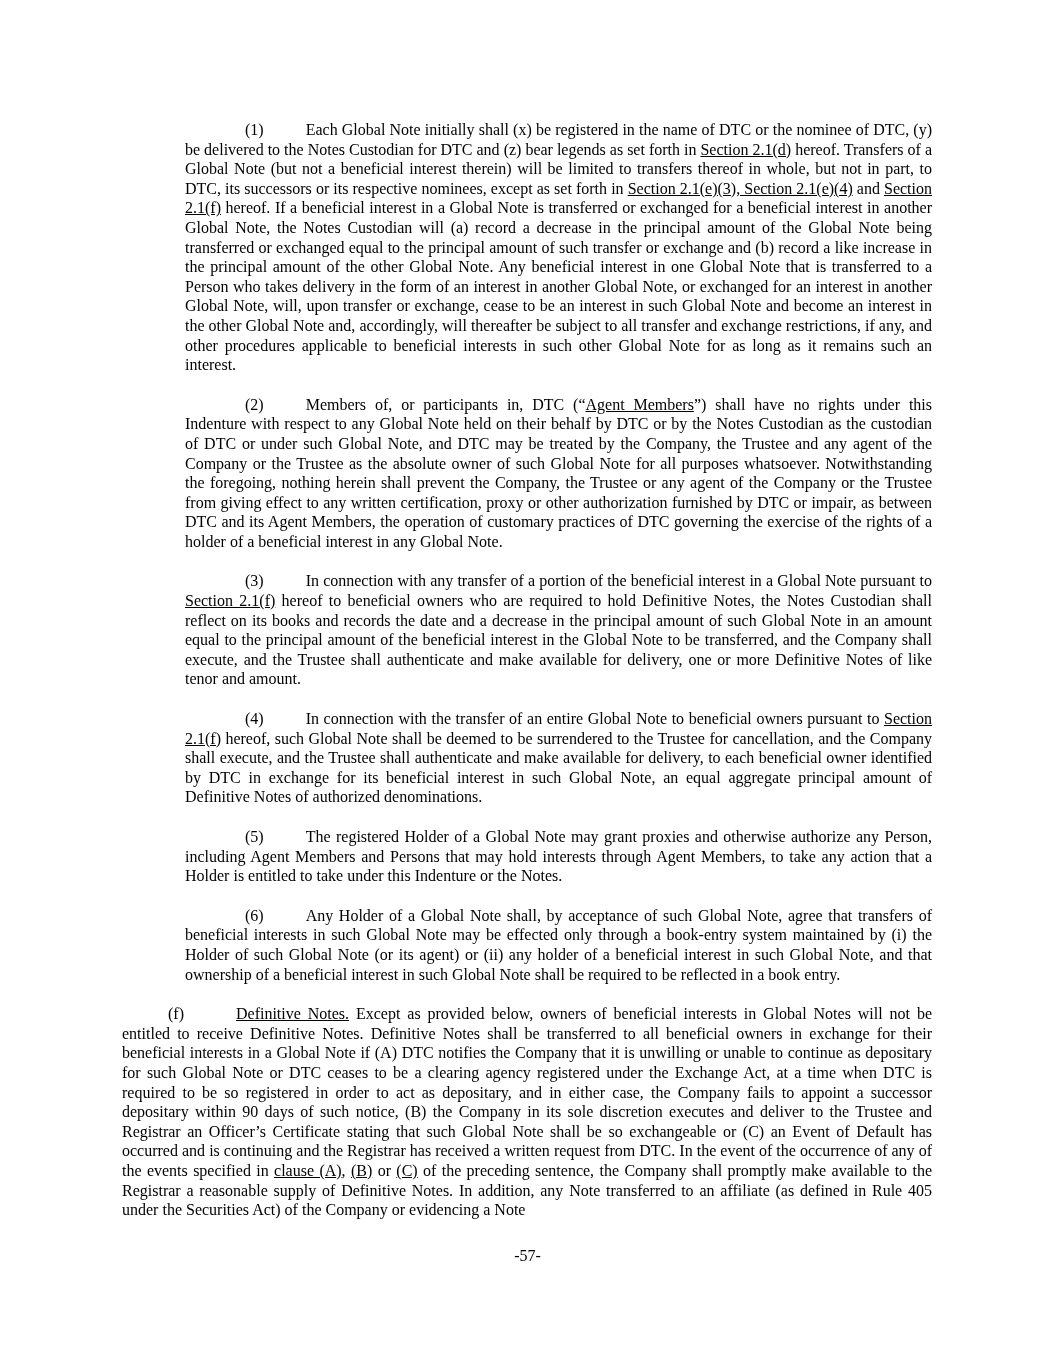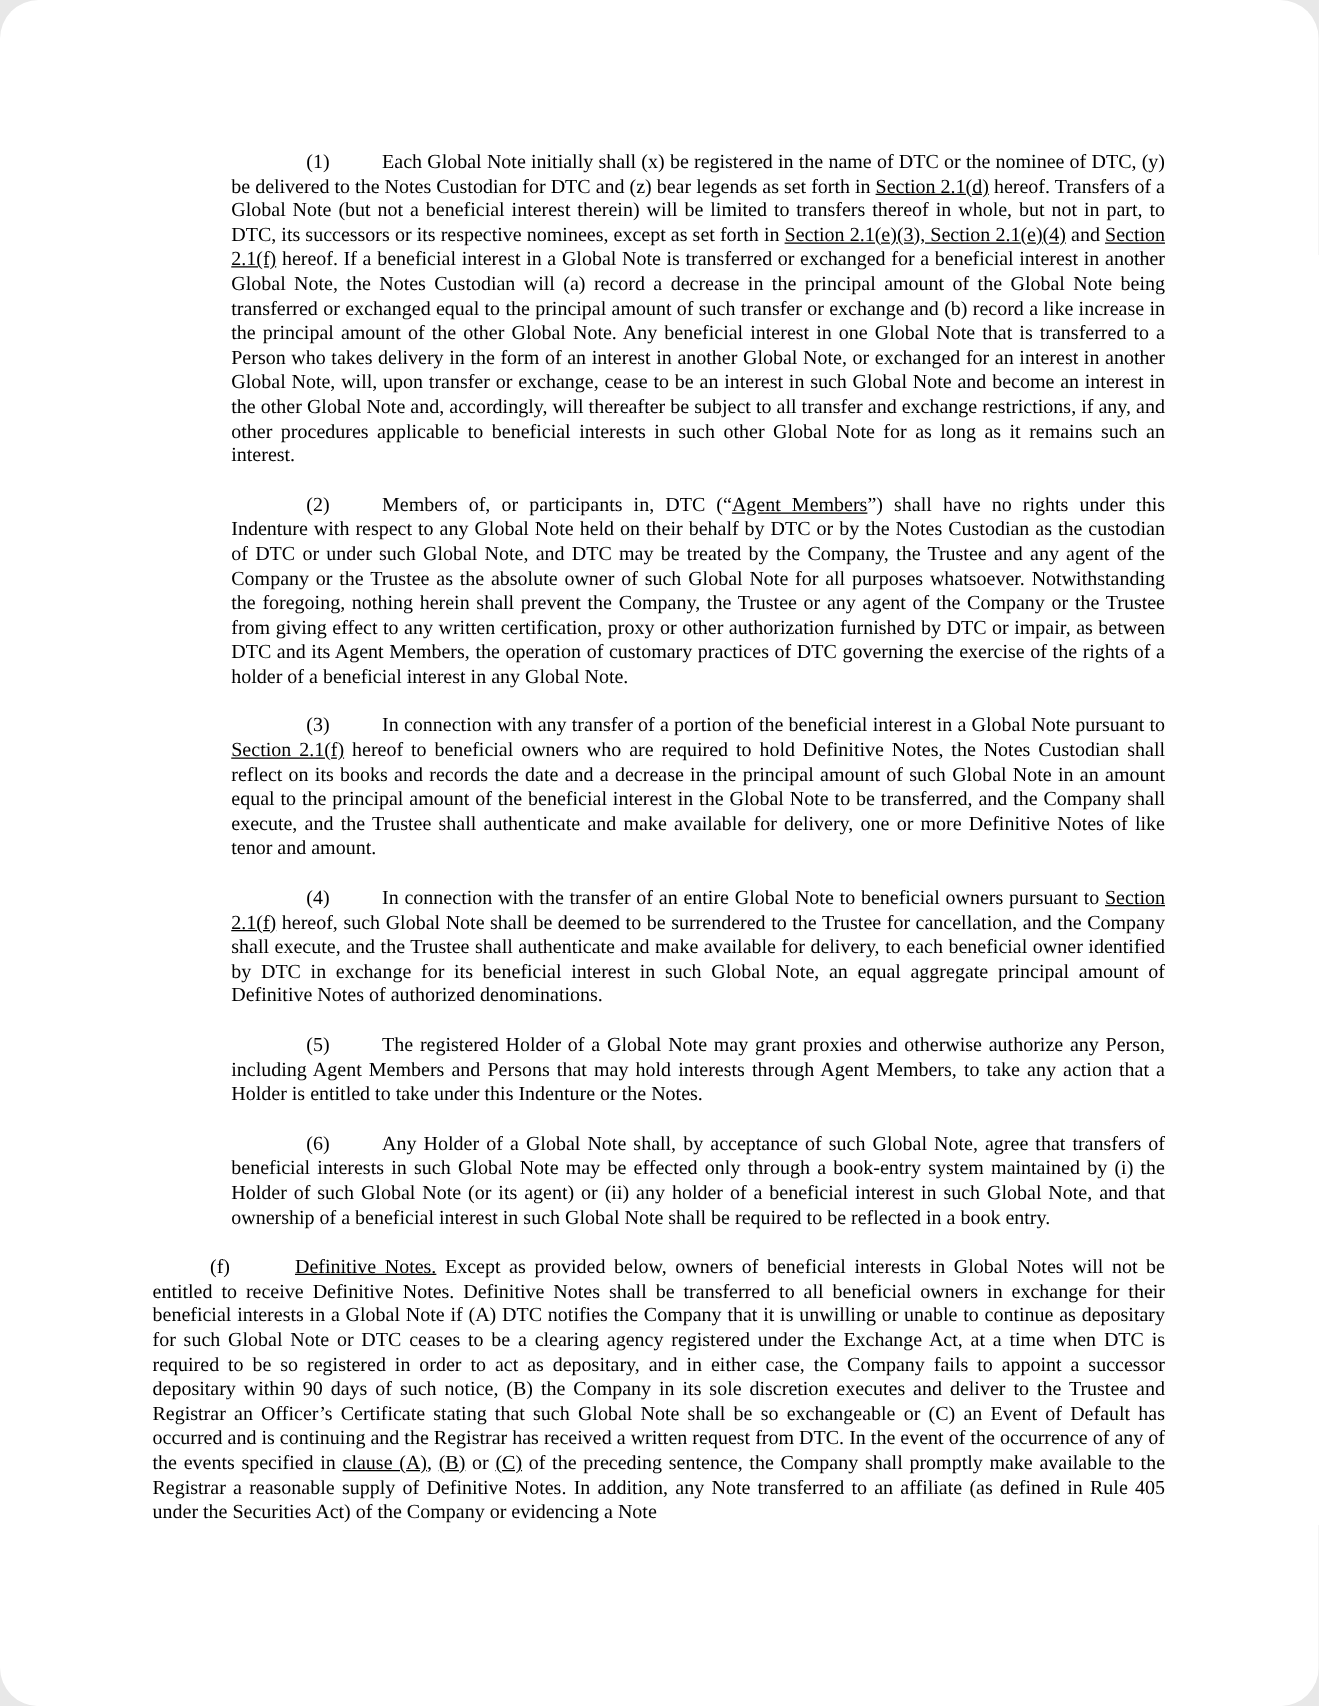--- a/index.html
+++ b/index.html
@@ -8,21 +8,20 @@
     background: #e8e8e8;
   }
   .page {
     position: relative;
     width: 1055px;
     height: 1365px;
     background: #ffffff;
     overflow: hidden;
     font-family: "Liberation Serif", serif;
     color: #000000;
-    border-radius: 31px;
   }
   .content {
     position: absolute;
     top: 120px;
     left: 122px;
     width: 810px;
   }
   p.para {
     margin: 0 0 20px 0;
     text-align: justify;
@@ -64,13 +63,14 @@
 <div class="page">
   <div class="content">
       <p class="para indented"><span class="plabel">(1)</span><span class="ptab"></span><span class="">Each Global Note initially shall (x) be registered in the name of DTC or the nominee of DTC, (y) be delivered to the Notes Custodian for DTC and (z) bear legends as set forth in </span><span class="u">Section 2.1(d)</span><span class=""> hereof. Transfers of a Global Note (but not a beneficial interest therein) will be limited to transfers thereof in whole, but not in part, to DTC, its successors or its respective nominees, except as set forth in </span><span class="u">Section 2.1(e)(3), Section 2.1(e)(4)</span><span class=""> and </span><span class="u">Section 2.1(f)</span><span class=""> hereof. If a beneficial interest in a Global Note is transferred or exchanged for a beneficial interest in another Global Note, the Notes Custodian will (a) record a decrease in the principal amount of the Global Note being transferred or exchanged equal to the principal amount of such transfer or exchange and (b) record a like increase in the principal amount of the other Global Note. Any beneficial interest in one Global Note that is transferred to a Person who takes delivery in the form of an interest in another Global Note, or exchanged for an interest in another Global Note, will, upon transfer or exchange, cease to be an interest in such Global Note and become an interest in the other Global Note and, accordingly, will thereafter be subject to all transfer and exchange restrictions, if any, and other procedures applicable to beneficial interests in such other Global Note for as long as it remains such an interest.</span></p>
       <p class="para indented"><span class="plabel">(2)</span><span class="ptab"></span><span class="">Members of, or participants in, DTC (“</span><span class="u">Agent Members</span><span class="">”) shall have no rights under this Indenture with respect to any Global Note held on their behalf by DTC or by the Notes Custodian as the custodian of DTC or under such Global Note, and DTC may be treated by the Company, the Trustee and any agent of the Company or the Trustee as the absolute owner of such Global Note for all purposes whatsoever. Notwithstanding the foregoing, nothing herein shall prevent the Company, the Trustee or any agent of the Company or the Trustee from giving effect to any written certification, proxy or other authorization furnished by DTC or impair, as between DTC and its Agent Members, the operation of customary practices of DTC governing the exercise of the rights of a holder of a beneficial interest in any Global Note.</span></p>
       <p class="para indented"><span class="plabel">(3)</span><span class="ptab"></span><span class="">In connection with any transfer of a portion of the beneficial interest in a Global Note pursuant to </span><span class="u">Section 2.1(f)</span><span class=""> hereof to beneficial owners who are required to hold Definitive Notes, the Notes Custodian shall reflect on its books and records the date and a decrease in the principal amount of such Global Note in an amount equal to the principal amount of the beneficial interest in the Global Note to be transferred, and the Company shall execute, and the Trustee shall authenticate and make available for delivery, one or more Definitive Notes of like tenor and amount.</span></p>
       <p class="para indented"><span class="plabel">(4)</span><span class="ptab"></span><span class="">In connection with the transfer of an entire Global Note to beneficial owners pursuant to </span><span class="u">Section 2.1(f)</span><span class=""> hereof, such Global Note shall be deemed to be surrendered to the Trustee for cancellation, and the Company shall execute, and the Trustee shall authenticate and make available for delivery, to each beneficial owner identified by DTC in exchange for its beneficial interest in such Global Note, an equal aggregate principal amount of Definitive Notes of authorized denominations.</span></p>
       <p class="para indented"><span class="plabel">(5)</span><span class="ptab"></span><span class="">The registered Holder of a Global Note may grant proxies and otherwise authorize any Person, including Agent Members and Persons that may hold interests through Agent Members, to take any action that a Holder is entitled to take under this Indenture or the Notes.</span></p>
       <p class="para indented"><span class="plabel">(6)</span><span class="ptab"></span><span class="">Any Holder of a Global Note shall, by acceptance of such Global Note, agree that transfers of beneficial interests in such Global Note may be effected only through a book-entry system maintained by (i) the Holder of such Global Note (or its agent) or (ii) any holder of a beneficial interest in such Global Note, and that ownership of a beneficial interest in such Global Note shall be required to be reflected in a book entry.</span></p>
       <p class="para full"><span class="plabel">(f)</span><span class="ptab"></span><span class="u">Definitive Notes.</span><span class=""> Except as provided below, owners of beneficial interests in Global Notes will not be entitled to receive Definitive Notes. Definitive Notes shall be transferred to all beneficial owners in exchange for their beneficial interests in a Global Note if (A) DTC notifies the Company that it is unwilling or unable to continue as depositary for such Global Note or DTC ceases to be a clearing agency registered under the Exchange Act, at a time when DTC is required to be so registered in order to act as depositary, and in either case, the Company fails to appoint a successor depositary within 90 days of such notice, (B) the Company in its sole discretion executes and deliver to the Trustee and Registrar an Officer’s Certificate stating that such Global Note shall be so exchangeable or (C) an Event of Default has occurred and is continuing and the Registrar has received a written request from DTC. In the event of the occurrence of any of the events specified in </span><span class="u">clause (A)</span><span class="">, </span><span class="u">(B)</span><span class=""> or </span><span class="u">(C)</span><span class=""> of the preceding sentence, the Company shall promptly make available to the Registrar a reasonable supply of Definitive Notes. In addition, any Note transferred to an affiliate (as defined in Rule 405 under the Securities Act) of the Company or evidencing a Note</span></p>
     </div>
+  <div class="page-number">-57-</div>
 </div>
 
 </body></html>

